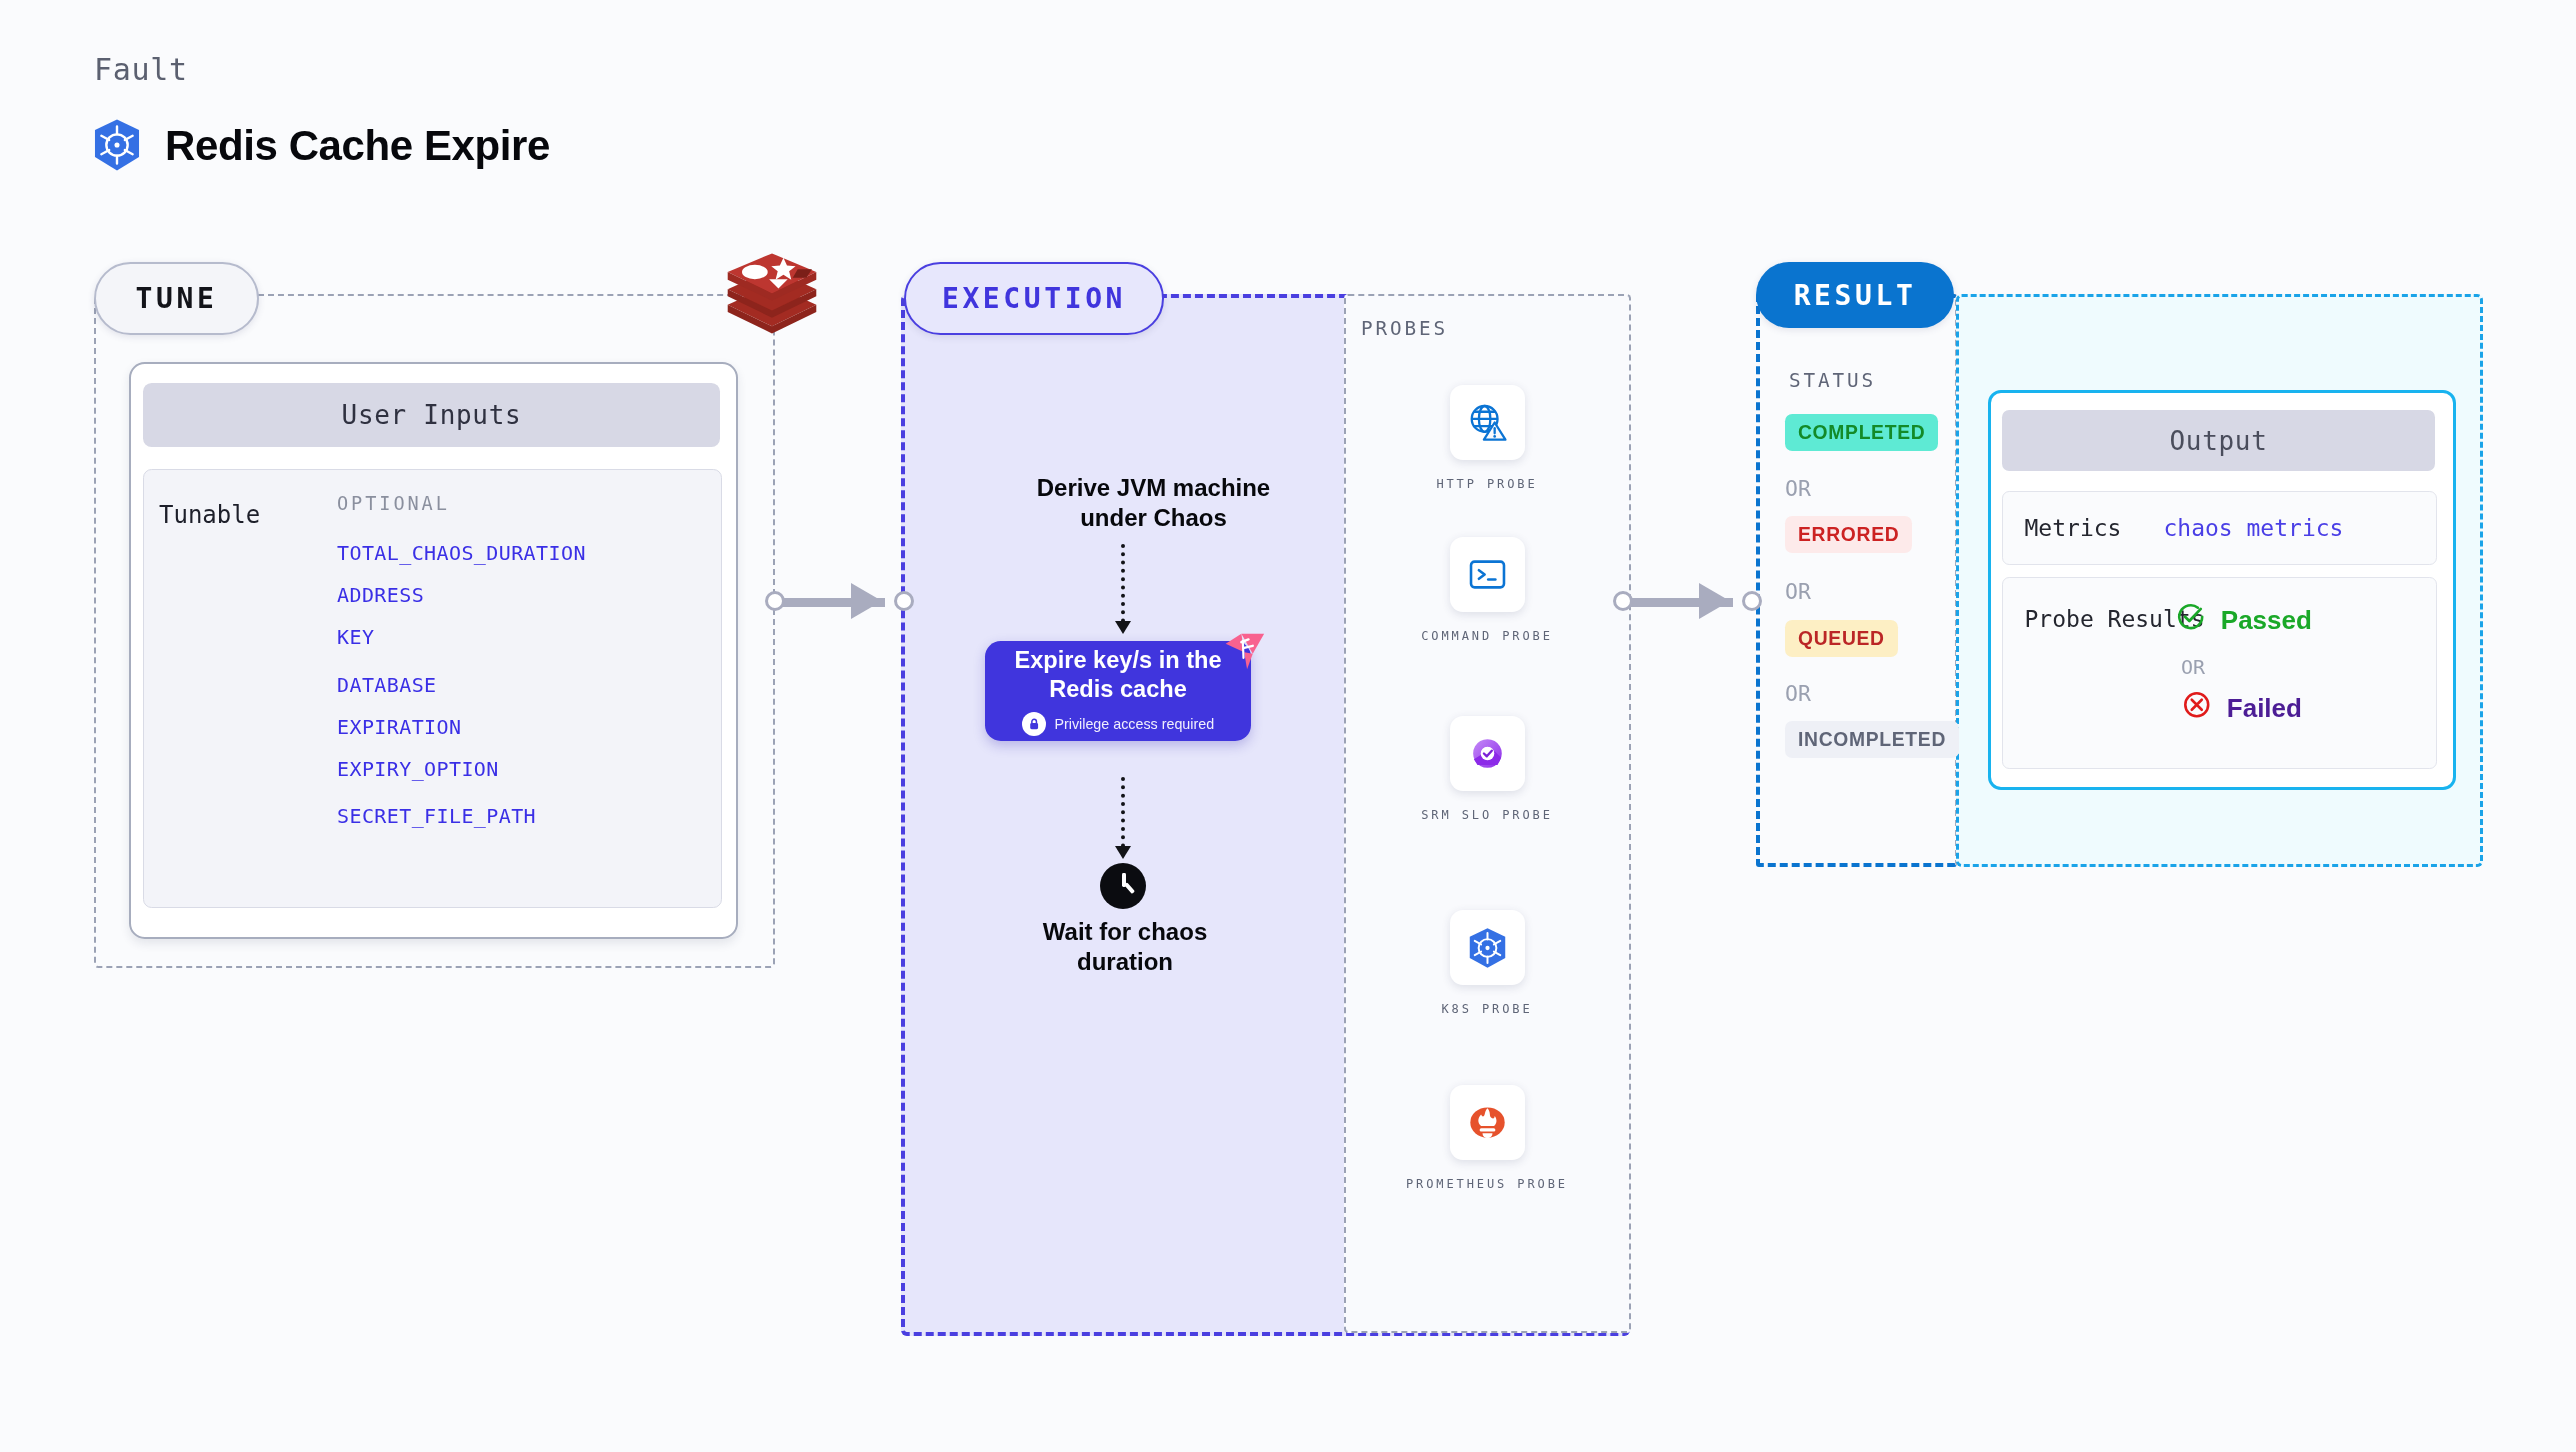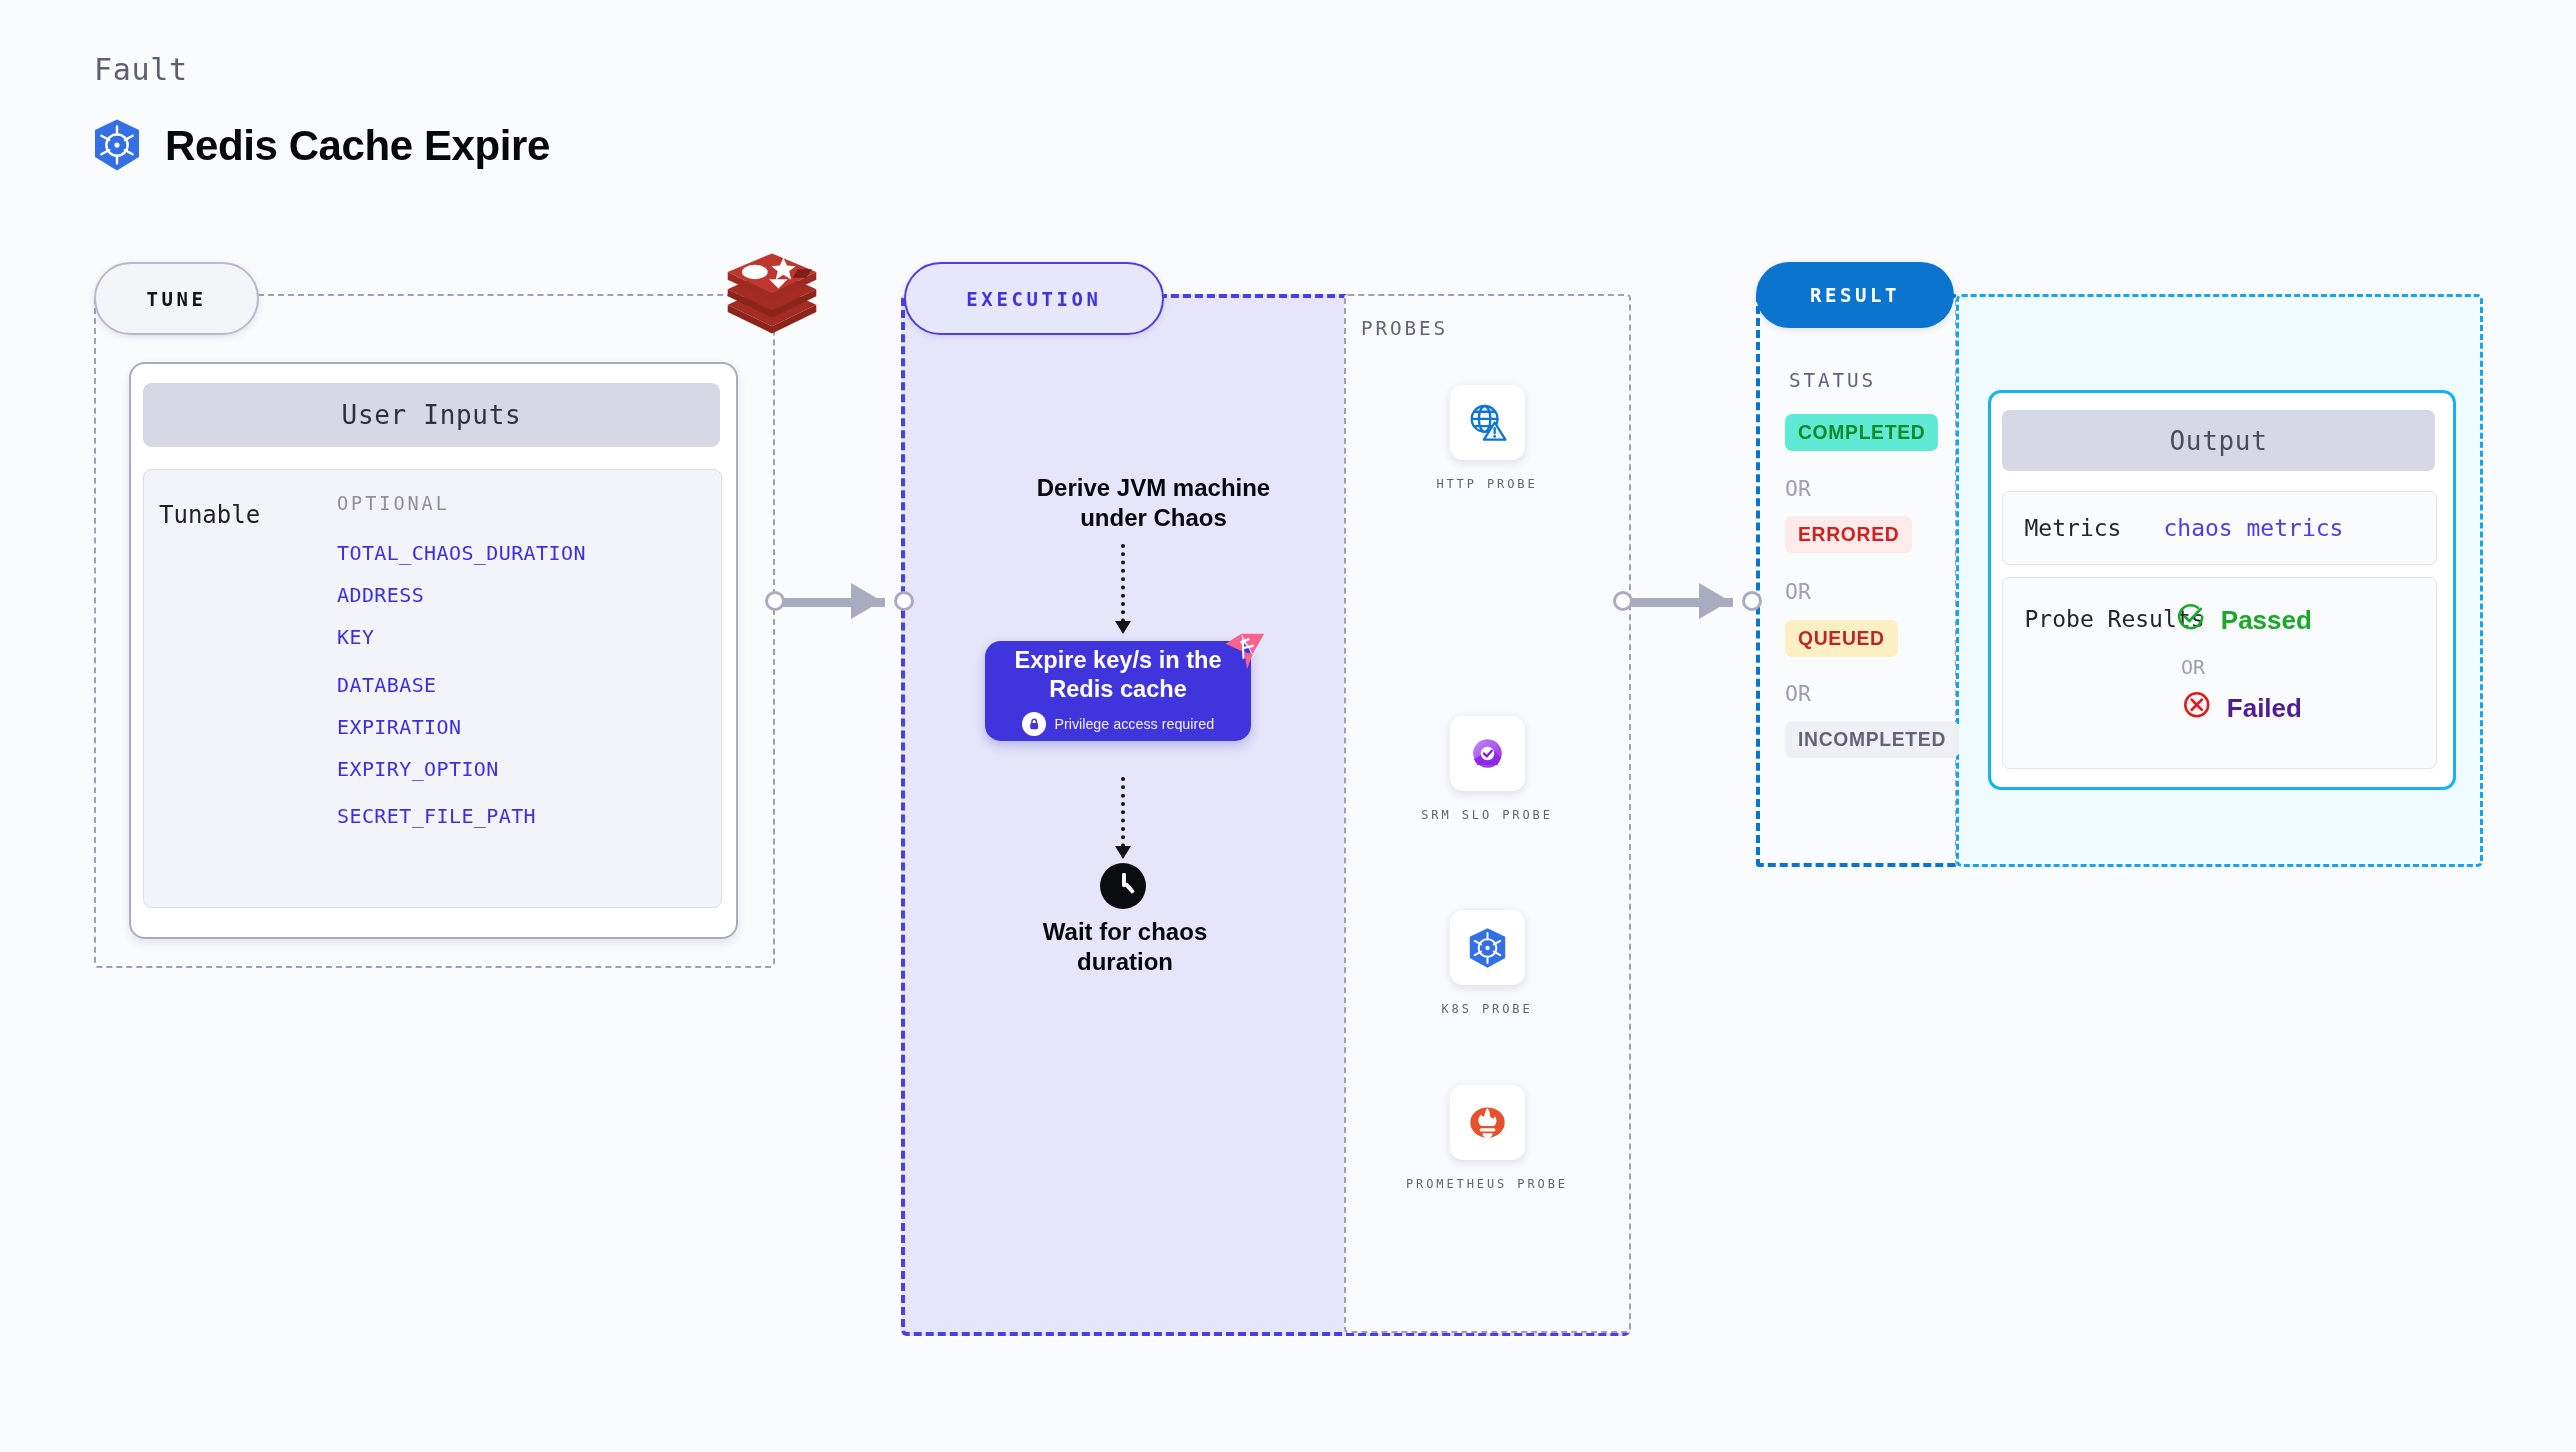--- a/index.html
+++ b/index.html
@@ -12,21 +12,21 @@
   .mono{font-family:"DejaVu Sans Mono","Liberation Mono",monospace;}
 
   
   #fault-label{position:absolute;left:94px;top:52px;font-size:30px;color:#5b6070;letter-spacing:0.7px;}
   #fault-title-row{position:absolute;left:92px;top:118px;display:flex;align-items:center;gap:23px;}
   #fault-title{font-size:42px;font-weight:bold;color:#07080c;letter-spacing:-0.4px;}
 
   
   .pill{position:absolute;display:flex;align-items:center;justify-content:center;
         border-radius:716px;z-index:6;box-shadow:0 2.1px 7.2px rgba(60,60,110,.13);}
-  .pill span{font-size:19px;letter-spacing:3.6px;font-weight:bold;}
+  .pill span{font-size:28px;letter-spacing:3.6px;font-weight:bold;}
 
   #tune-pill{left:94px;top:262px;width:161px;height:69px;background:#f4f5f9;border:2.1px solid #b6bbcd;}
   #tune-pill span{color:#13141a;}
   #execution-pill{left:904px;top:262px;width:256px;height:69px;background:#e7e7fc;border:2.9px solid #4a3fe0;}
   #execution-pill span{color:#4035dd;}
   #result-pill{left:1756px;top:262px;width:198px;height:66px;background:#0a74cf;border:none;}
   #result-pill span{color:#ffffff;}
 
   
   #tune-panel{position:absolute;left:94px;top:294px;width:677px;height:670px;
@@ -275,20 +275,30 @@
           <path d="M8 25 H44 M11 15 H41 M11 35 H41"></path>
         </g>
         <path d="M40 30 L55 54 L25 54 Z" fill="#f9fafd" stroke="#0b74d4" stroke-width="3.2" stroke-linejoin="round"></path>
         <path d="M40 38 V45" stroke="#0b74d4" stroke-width="3.2" stroke-linecap="round"></path>
         <circle cx="40" cy="49.5" r="1.9" fill="#0b74d4"></circle>
       </svg>
     </div>
     <div class="mono probe-label">HTTP PROBE</div>
   </div>
 
+  <div class="probe" id="probe-command">
+    <div class="probe-tile">
+      <svg width="43" height="43" viewBox="0 0 60 60">
+        <rect x="7" y="12" width="46" height="36" rx="5" stroke="#0b74d4" stroke-width="3.6" fill="none"></rect>
+        <path d="M18 24 L26 30 L18 36" stroke="#0b74d4" stroke-width="3.6" fill="none" stroke-linecap="round" stroke-linejoin="round"></path>
+        <path d="M31 37 H41" stroke="#0b74d4" stroke-width="3.6" stroke-linecap="round"></path>
+      </svg>
+    </div>
+    <div class="mono probe-label">COMMAND PROBE</div>
+  </div>
 
   <div class="probe" id="probe-srm">
     <div class="probe-tile">
       <svg width="43" height="43" viewBox="0 0 60 60">
         <defs>
           <linearGradient id="srmgrad" x1="0" y1="0" x2="1" y2="1">
             <stop offset="0%" stop-color="#c58bf8"></stop>
             <stop offset="100%" stop-color="#8c2ae8"></stop>
           </linearGradient>
         </defs>

